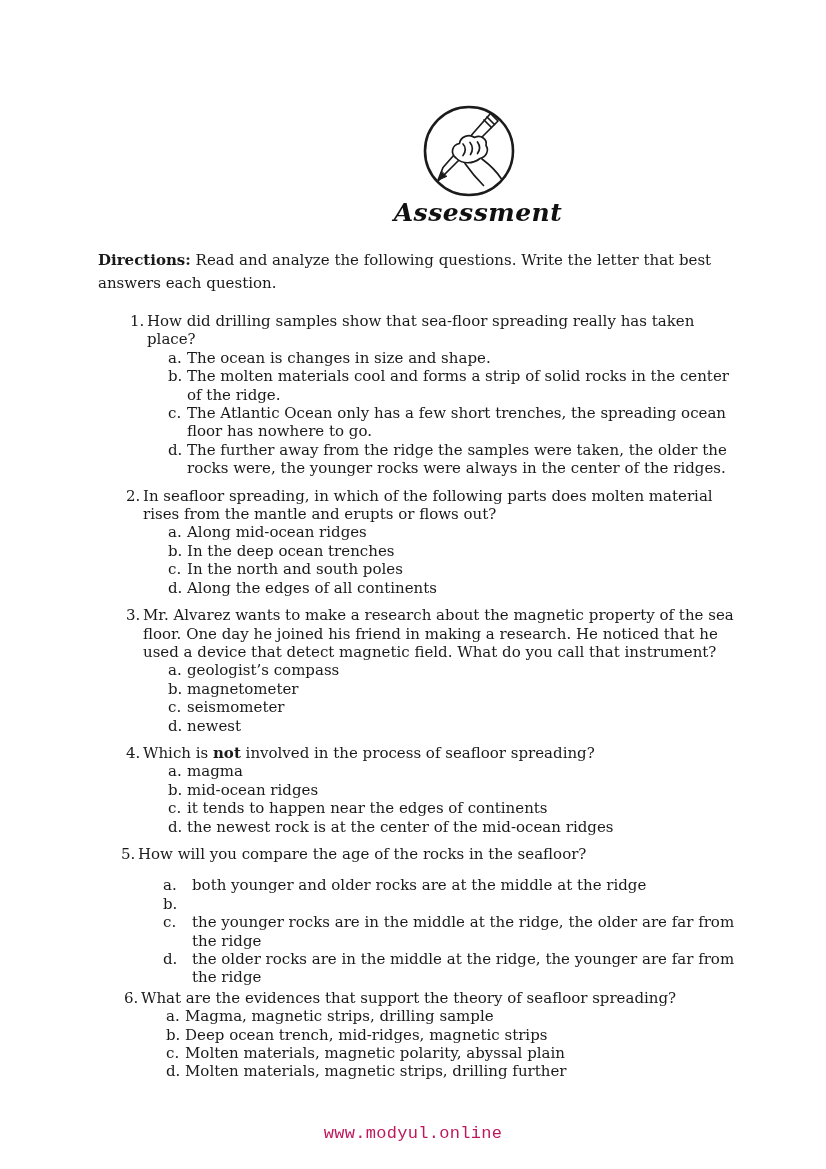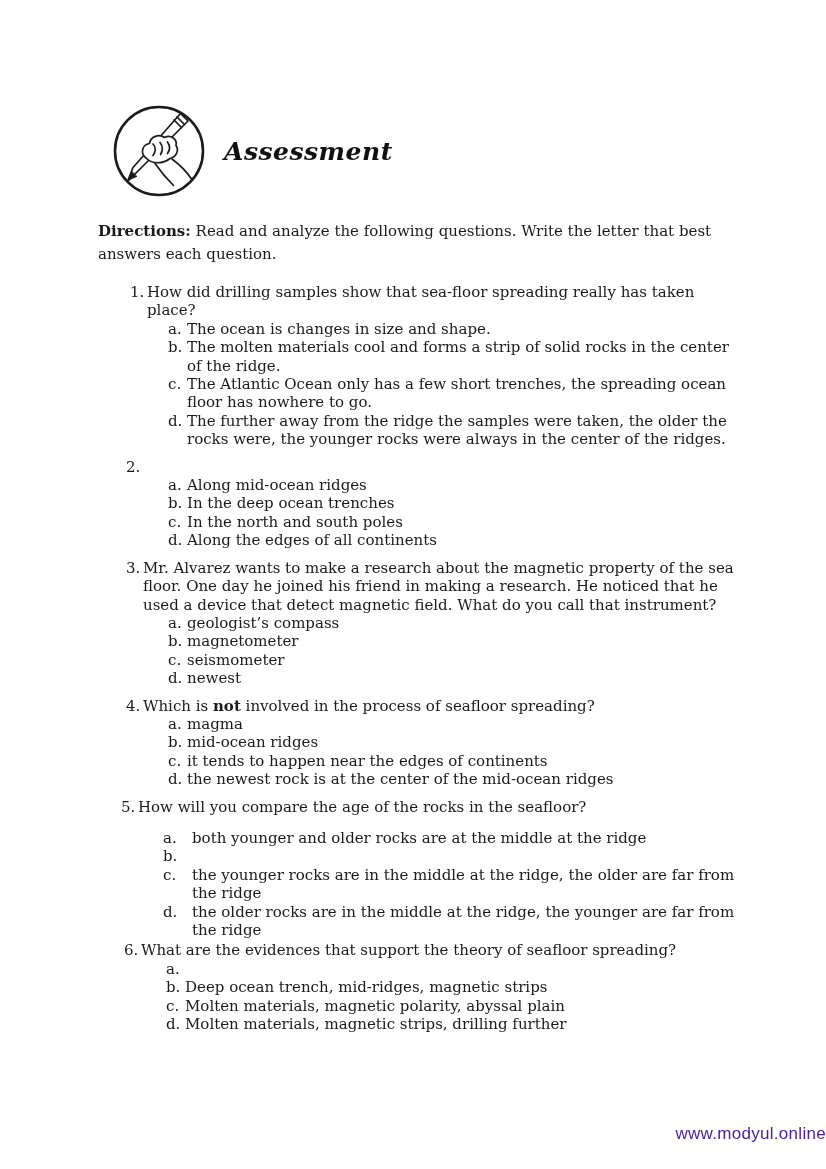--- a/index.html
+++ b/index.html
@@ -14,20 +14,21 @@
     background: #ffffff;
     overflow: hidden;
     font-family: "DejaVu Serif", serif;
     font-size: 15px;
     color: #1a1a1a;
   }
   .header {
     display: flex;
     align-items: center;
     margin: 104px 0 0 112px;
+    flex-direction: column;
   }
   .icon-wrap {
     width: 94px;
     height: 94px;
     flex: 0 0 94px;
   }
   .title {
     margin: 0 0 0 18px;
     font-size: 25px;
     font-weight: bold;
@@ -62,25 +63,25 @@
   .q5 .option { margin-left: 42px; }
   .q5 .opt-letter { flex-basis: 29px; }
   .q6 { margin-left: 124px; }
   .q6 .option { margin-left: 42px; }
 
   .watermark {
     position: absolute;
     top: 1124px;
     left: 0;
     width: 826px;
-    text-align: right;
-    font-family: Liberation Sans, sans-serif;
+    text-align: center;
+    font-family: Liberation Mono, monospace;
     font-size: 17px;
     letter-spacing: 0.3px;
-    color: #4c1d95;
+    color: #be185d;
   }
 </style>
 </head>
 <body>
 
 <div class="page">
 
   <div class="header">
     <span class="icon-wrap">
       <svg viewBox="0 0 94 94" width="94" height="94">
@@ -132,20 +133,22 @@
           <span class="opt-letter">d.</span>
           <div class="opt-text">The further away from the ridge the samples were taken, the older the
 rocks were, the younger rocks were always in the center of the ridges.</div>
         </div>
       </div>
     </div>
 
     <div class="question q2">
       <div class="q-line">
         <span class="q-num">2.</span>
+        <div class="q-text">In seafloor spreading, in which of the following parts does molten material
+rises from the mantle and erupts or flows out?</div>
       </div>
       <div class="options">
         <div class="option">
           <span class="opt-letter">a.</span>
           <div class="opt-text">Along mid-ocean ridges</div>
         </div>
         <div class="option">
           <span class="opt-letter">b.</span>
           <div class="opt-text">In the deep ocean trenches</div>
         </div>
@@ -239,20 +242,21 @@
     </div>
 
     <div class="question q6">
       <div class="q-line">
         <span class="q-num">6.</span>
         <div class="q-text">What are the evidences that support the theory of seafloor spreading?</div>
       </div>
       <div class="options">
         <div class="option">
           <span class="opt-letter">a.</span>
+          <div class="opt-text">Magma, magnetic strips, drilling sample</div>
         </div>
         <div class="option">
           <span class="opt-letter">b.</span>
           <div class="opt-text">Deep ocean trench, mid-ridges, magnetic strips</div>
         </div>
         <div class="option">
           <span class="opt-letter">c.</span>
           <div class="opt-text">Molten materials, magnetic polarity, abyssal plain</div>
         </div>
         <div class="option">

